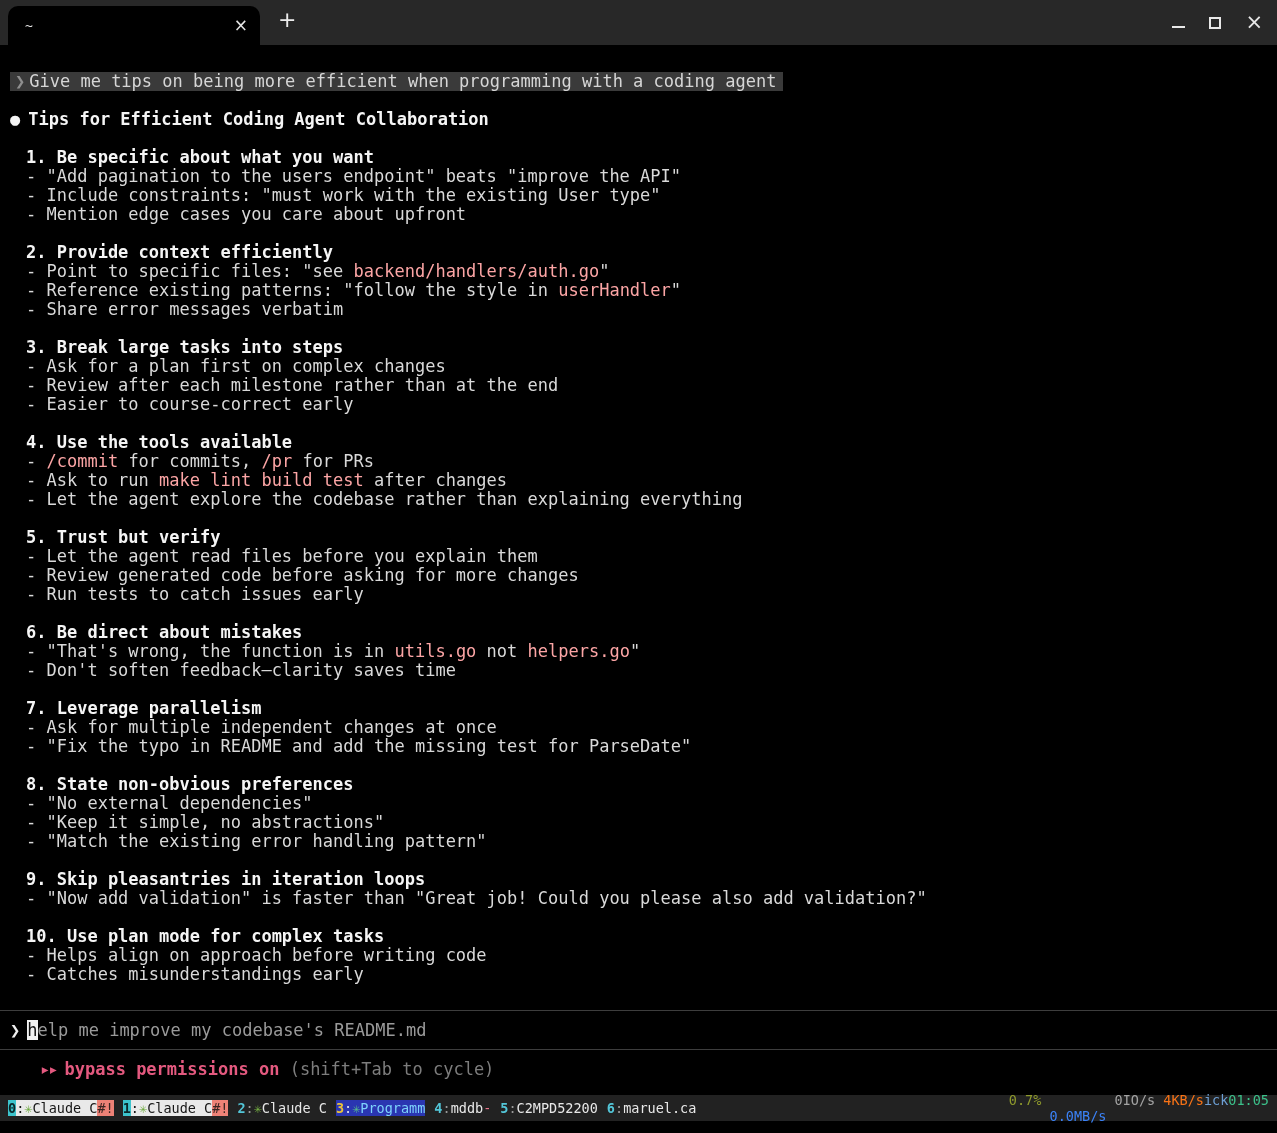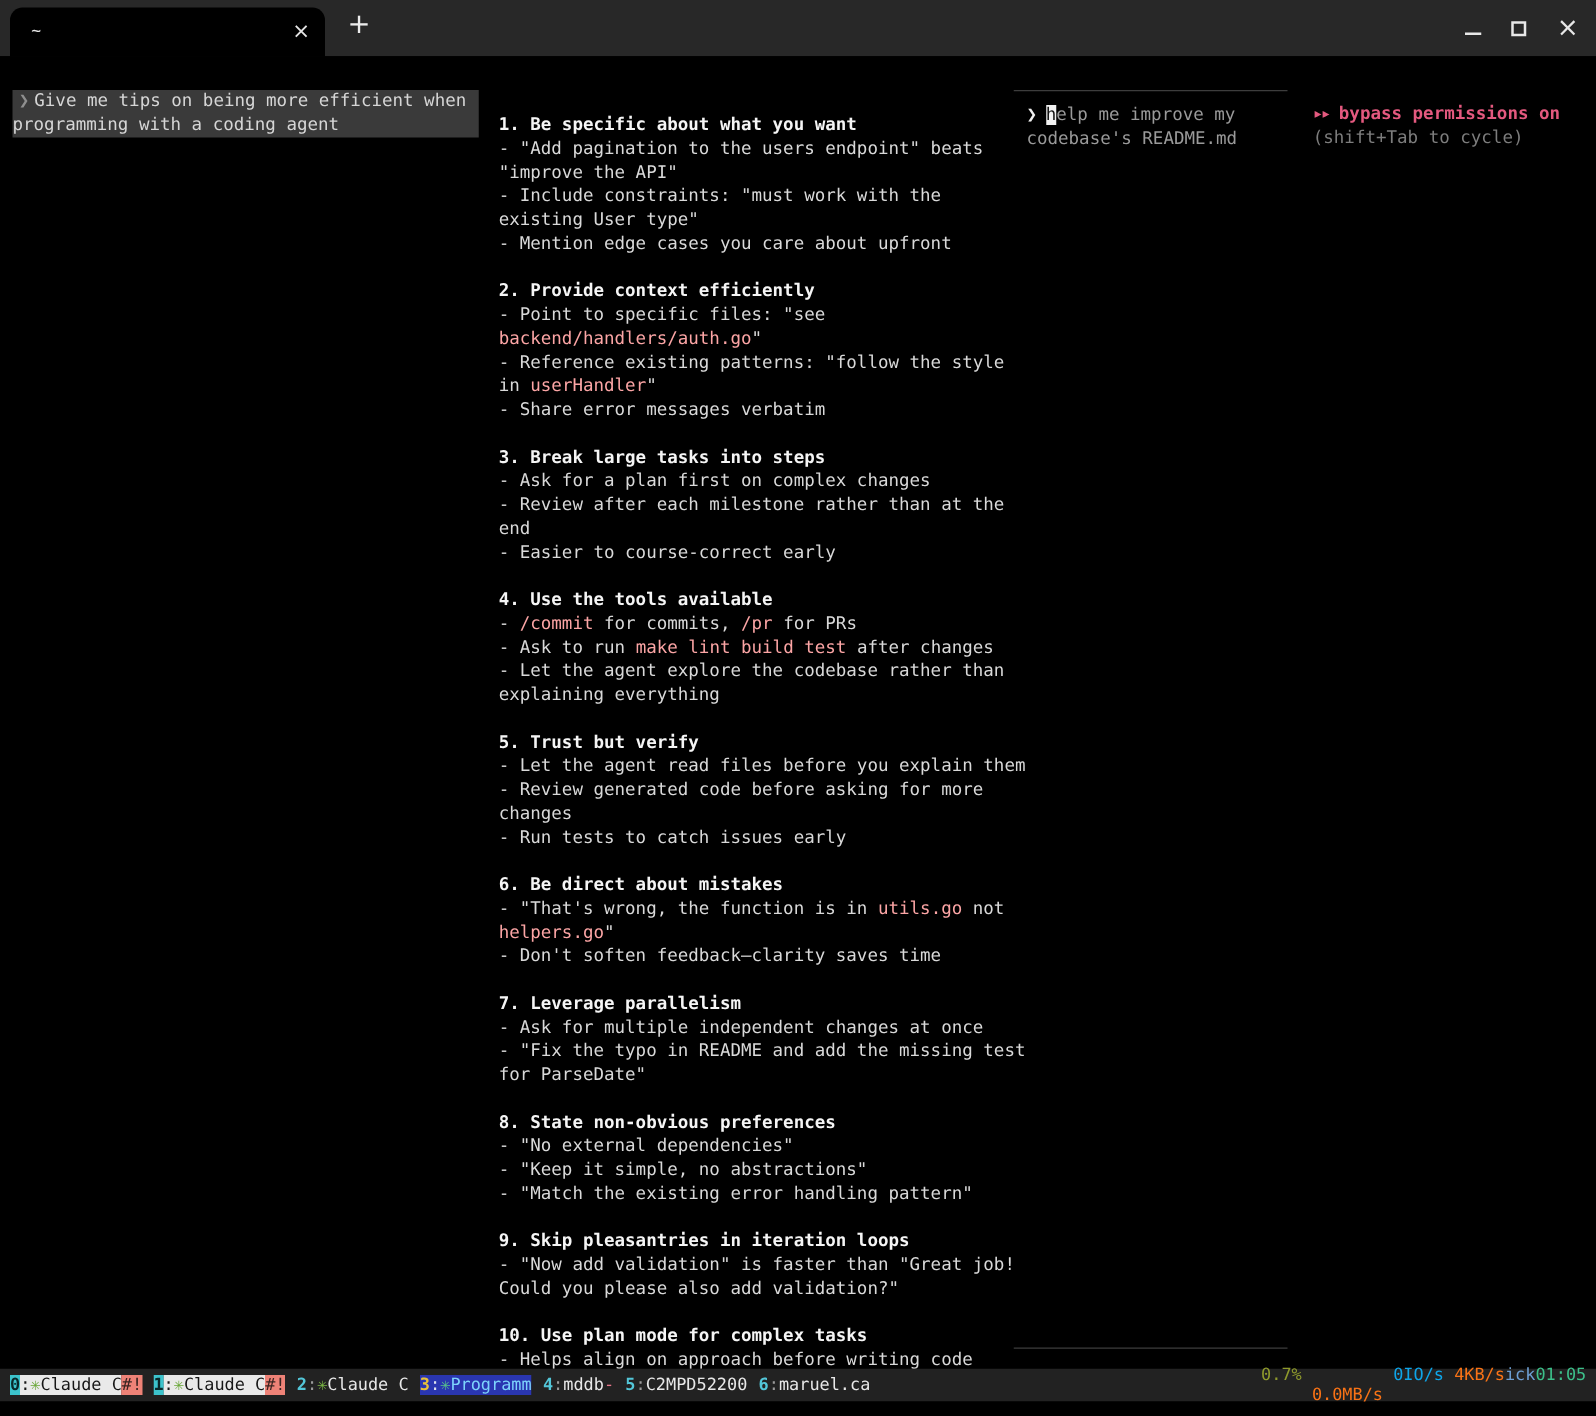--- a/index.html
+++ b/index.html
@@ -14,21 +14,21 @@
   .tab-close{color:#e6e6e6;font-size:17px;line-height:1;font-family:"DejaVu Sans",sans-serif}
   .new-tab{position:absolute;left:278px;top:7px;color:#ececec;font-size:22px;
            font-family:"DejaVu Sans",sans-serif;font-weight:400}
   .win-controls{position:absolute;right:14px;top:0;height:45px;display:flex;align-items:center;gap:24px}
   .wc-min{width:13px;height:2px;background:#e8e8e8;margin-top:8px}
   .wc-max{width:12px;height:12px;border:2px solid #e8e8e8}
   .wc-close{color:#e8e8e8;font-size:21px;line-height:1;font-family:"DejaVu Sans",sans-serif}
 
   
   .terminal{position:absolute;top:45px;left:0;right:0;bottom:38px;background:#000;
-            display:flex;flex-direction:row;font-size:14px;line-height:19px;color:#dcdcdc;
+            display:flex;flex-direction:column;font-size:17px;line-height:19px;color:#dcdcdc;
             padding:27px 10px 16px 10px;white-space:pre-wrap}
   .user-msg{display:inline-block;background:#3a3a3a;color:#d6d6d6;padding:0 7px 0 0;align-self:flex-start}
   .user-msg .pchar{color:#8f8f8f;padding:0 4px 0 5px}
   .blank{height:19px}
   .resp-title{font-weight:bold;color:#f5f5f5}
   .resp-title .bullet{color:#f5f5f5;margin-right:8px}
   .section{margin-top:19px;padding-left:16px}
   .sec-header{font-weight:bold;color:#f5f5f5}
   .sec-item{color:#d9d9d9}
   .code{color:#fca5a5}
@@ -76,25 +76,26 @@
   <div class="win-controls">
     <div class="wc-min"></div>
     <div class="wc-max"></div>
     <div class="wc-close">×</div>
   </div>
 </div>
 
 <div class="terminal">
   <div class="user-msg"><span class="pchar">❯</span><span>Give me tips on being more efficient when programming with a coding agent</span></div>
   <div class="blank"></div>
+  <div class="resp-title"><span class="bullet">●</span><span>Tips for Efficient Coding Agent Collaboration</span></div>
   <div><div class="section"><div class="sec-header">1. Be specific about what you want</div><div class="sec-item"><span>- "Add pagination to the users endpoint" beats "improve the API"</span></div><div class="sec-item"><span>- Include constraints: "must work with the existing User type"</span></div><div class="sec-item"><span>- Mention edge cases you care about upfront</span></div></div><div class="section"><div class="sec-header">2. Provide context efficiently</div><div class="sec-item"><span>- Point to specific files: "see </span><span class="code">backend/handlers/auth.go</span><span>"</span></div><div class="sec-item"><span>- Reference existing patterns: "follow the style in </span><span class="code">userHandler</span><span>"</span></div><div class="sec-item"><span>- Share error messages verbatim</span></div></div><div class="section"><div class="sec-header">3. Break large tasks into steps</div><div class="sec-item"><span>- Ask for a plan first on complex changes</span></div><div class="sec-item"><span>- Review after each milestone rather than at the end</span></div><div class="sec-item"><span>- Easier to course-correct early</span></div></div><div class="section"><div class="sec-header">4. Use the tools available</div><div class="sec-item"><span>- </span><span class="code">/commit</span><span> for commits, </span><span class="code">/pr</span><span> for PRs</span></div><div class="sec-item"><span>- Ask to run </span><span class="code">make lint build test</span><span> after changes</span></div><div class="sec-item"><span>- Let the agent explore the codebase rather than explaining everything</span></div></div><div class="section"><div class="sec-header">5. Trust but verify</div><div class="sec-item"><span>- Let the agent read files before you explain them</span></div><div class="sec-item"><span>- Review generated code before asking for more changes</span></div><div class="sec-item"><span>- Run tests to catch issues early</span></div></div><div class="section"><div class="sec-header">6. Be direct about mistakes</div><div class="sec-item"><span>- "That's wrong, the function is in </span><span class="code">utils.go</span><span> not </span><span class="code">helpers.go</span><span>"</span></div><div class="sec-item"><span>- Don't soften feedback—clarity saves time</span></div></div><div class="section"><div class="sec-header">7. Leverage parallelism</div><div class="sec-item"><span>- Ask for multiple independent changes at once</span></div><div class="sec-item"><span>- "Fix the typo in README and add the missing test for ParseDate"</span></div></div><div class="section"><div class="sec-header">8. State non-obvious preferences</div><div class="sec-item"><span>- "No external dependencies"</span></div><div class="sec-item"><span>- "Keep it simple, no abstractions"</span></div><div class="sec-item"><span>- "Match the existing error handling pattern"</span></div></div><div class="section"><div class="sec-header">9. Skip pleasantries in iteration loops</div><div class="sec-item"><span>- "Now add validation" is faster than "Great job! Could you please also add validation?"</span></div></div><div class="section"><div class="sec-header">10. Use plan mode for complex tasks</div><div class="sec-item"><span>- Helps align on approach before writing code</span></div><div class="sec-item"><span>- Catches misunderstandings early</span></div></div></div>
 
   <div class="spacer"></div>
 
   <div class="input-box"><span class="pchar">❯</span><span class="cursor">h</span><span>elp me improve my codebase's README.md</span></div>
 
   <div class="mode-line"><span class="mode-arrows">▸▸</span><span class="mode-label">bypass permissions on</span><span class="mode-hint"> (shift+Tab to cycle)</span></div>
 </div>
 
 <div class="statusbar">
   <div class="sb-left"><span class="win wi-current"><span class="idx">0</span><span class="body"><span class="colon">:</span><span class="star">✳</span><span class="wname">Claude C</span></span><span class="flag">#!</span></span><span class="win wi-current"><span class="idx">1</span><span class="body"><span class="colon">:</span><span class="star">✳</span><span class="wname">Claude C</span></span><span class="flag">#!</span></span><span class="win wi-plain"><span class="idx">2</span><span class="body"><span class="colon">:</span><span class="star">✳</span><span class="wname">Claude C</span></span></span><span class="win wi-marked"><span class="idx">3</span><span class="body"><span class="colon">:</span><span class="star">✳</span><span class="wname">Programm</span></span></span><span class="win wi-plain"><span class="idx">4</span><span class="body"><span class="colon">:</span><span class="wname">mddb</span><span class="suffix">-</span></span></span><span class="win wi-plain"><span class="idx">5</span><span class="body"><span class="colon">:</span><span class="wname">C2MPD52200</span></span></span><span class="win wi-plain"><span class="idx">6</span><span class="body"><span class="colon">:</span><span class="wname">maruel.ca</span></span></span></div>
-  <div class="sb-right"><span style="color: rgb(143, 154, 44);">0.7%</span><span style="color: #f97316; margin-top: 16px;"> 0.0MB/s</span><span style="color: #0ea5e9;"> 0IO/s</span><span style="color: #f97316;"> 4KB/s</span><span style="color: rgb(109, 159, 212);">ick</span><span style="color: rgb(60, 192, 138);">01:05</span></div>
+  <div class="sb-right"><span style="color: rgb(143, 154, 44);">0.7%</span><span style="color: #3b82f6; margin-top: 16px;"> 0.0MB/s</span><span style="color: #a3a3a3;"> 0IO/s</span><span style="color: #f97316;"> 4KB/s</span><span style="color: rgb(109, 159, 212);">ick</span><span style="color: rgb(60, 192, 138);">01:05</span></div>
 </div>
 
 </body></html>

